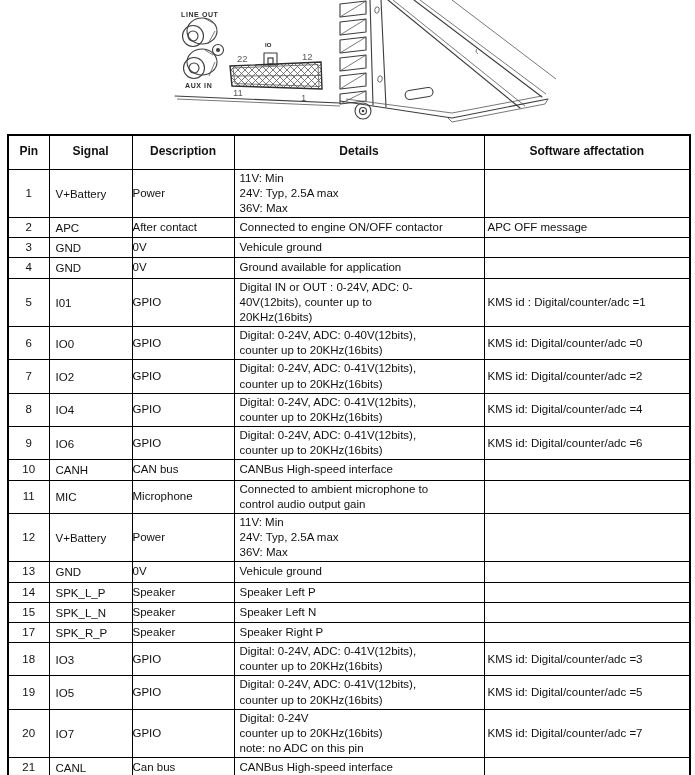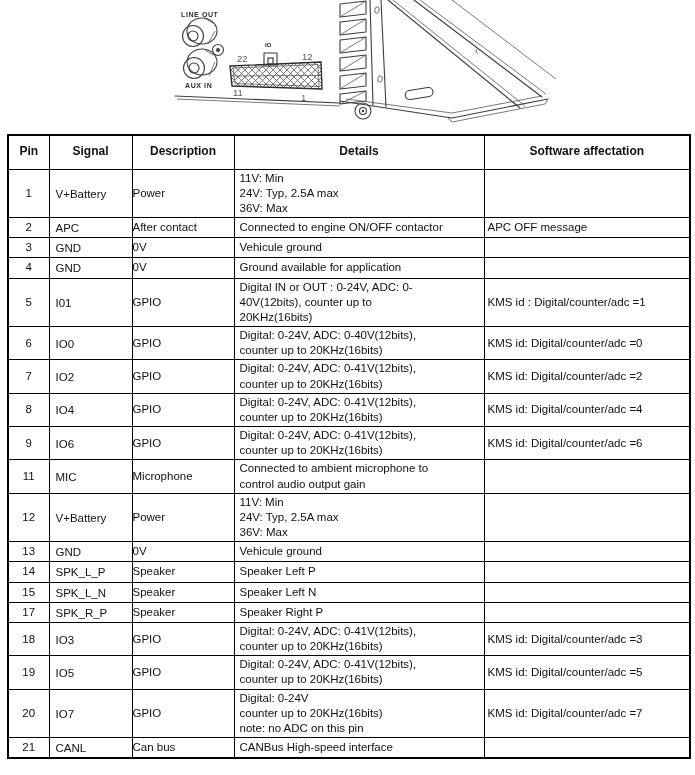--- a/index.html
+++ b/index.html
@@ -234,20 +234,27 @@
   </tr>
       <tr>
     <td class="c-pin">9</td>
     <td class="c-signal">IO6</td>
     <td class="c-desc">GPIO</td>
     <td class="c-details">Digital: 0-24V, ADC: 0-41V(12bits),
 counter up to 20KHz(16bits)</td>
     <td class="c-soft">KMS id: Digital/counter/adc =6</td>
   </tr>
       <tr>
+    <td class="c-pin">10</td>
+    <td class="c-signal">CANH</td>
+    <td class="c-desc">CAN bus</td>
+    <td class="c-details">CANBus High-speed interface</td>
+    <td class="c-soft"></td>
+  </tr>
+      <tr>
     <td class="c-pin">11</td>
     <td class="c-signal">MIC</td>
     <td class="c-desc">Microphone</td>
     <td class="c-details">Connected to ambient microphone to
 control audio output gain</td>
     <td class="c-soft"></td>
   </tr>
       <tr>
     <td class="c-pin">12</td>
     <td class="c-signal">V+Battery</td>

